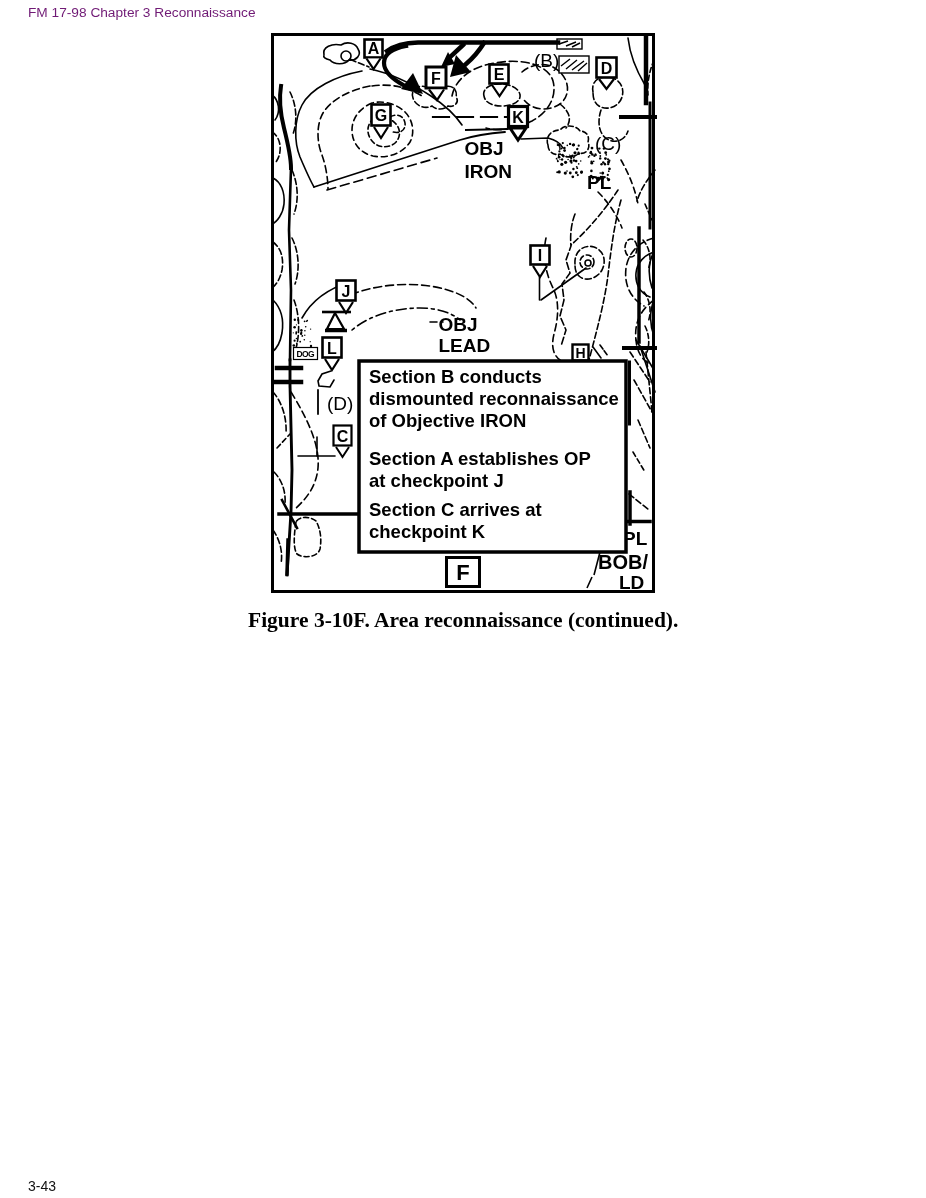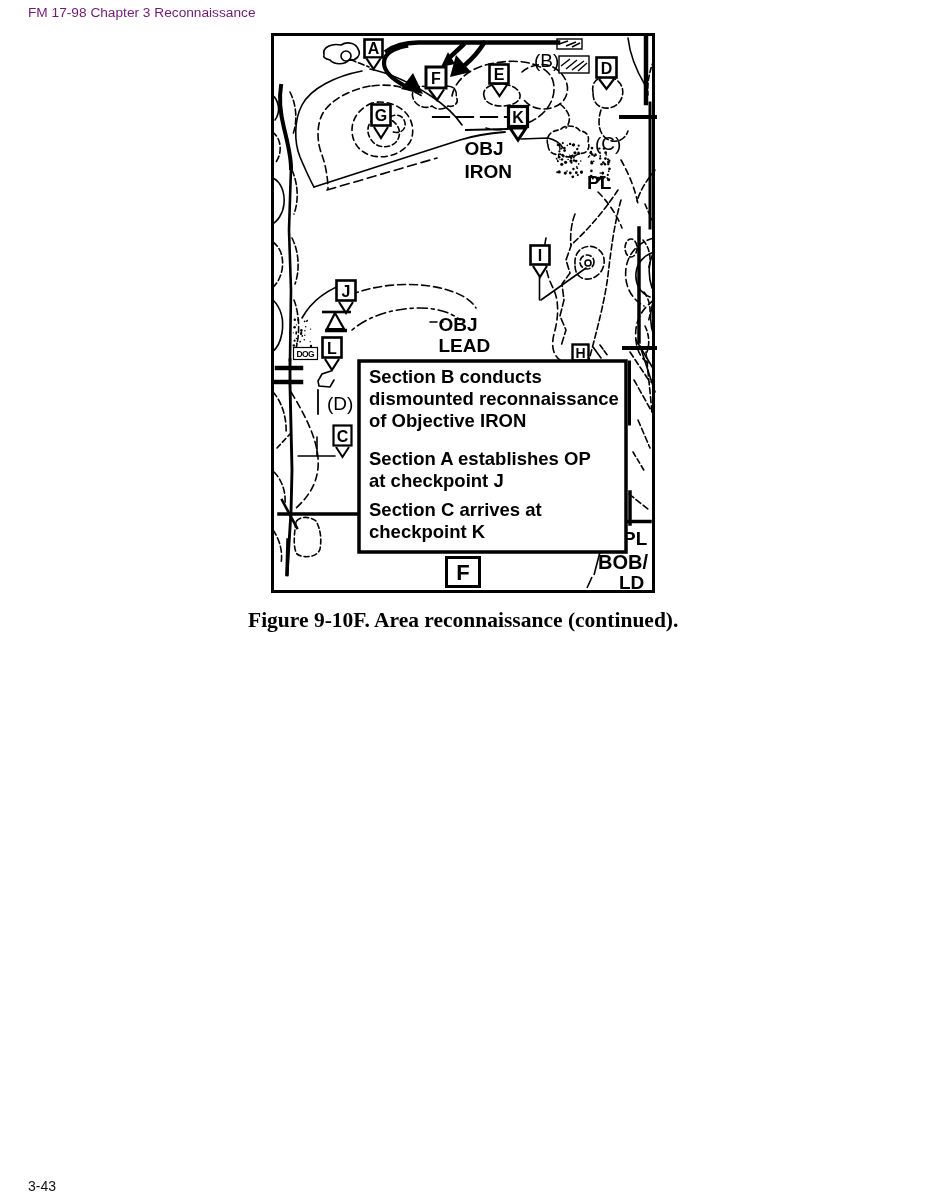--- a/index.html
+++ b/index.html
@@ -8,21 +8,21 @@
   .cap{position:absolute;left:248px;top:608px;font-family:"Liberation Serif",serif;font-weight:bold;font-size:21.5px;color:#000;}
   .pg{position:absolute;left:28px;top:1178px;font-size:14px;color:#111;}
   svg{position:absolute;left:0;top:0;}
   text{font-family:"Liberation Sans",sans-serif;fill:#000;}
 </style>
 </head>
 <body>
 
 <div class="hdr">FM 17-98 Chapter 3 Reconnaissance</div>
 
-<div class="cap">Figure 9-10F. Area reconnaissance (continued).</div>
+<div class="cap">Figure 3-10F. Area reconnaissance (continued).</div>
 
 <div class="pg">3-43</div>
 <svg width="926" height="1198" viewBox="0 0 926 1198">
 <defs>
 <g id="cpv" stroke="#000" stroke-width="2" fill="none">
   <path d="M0,0 L8,12 L16,0"></path>
 </g>
 </defs>
 
 <rect x="272.5" y="34.5" width="381" height="557" fill="none" stroke="#000" stroke-width="3"></rect>

